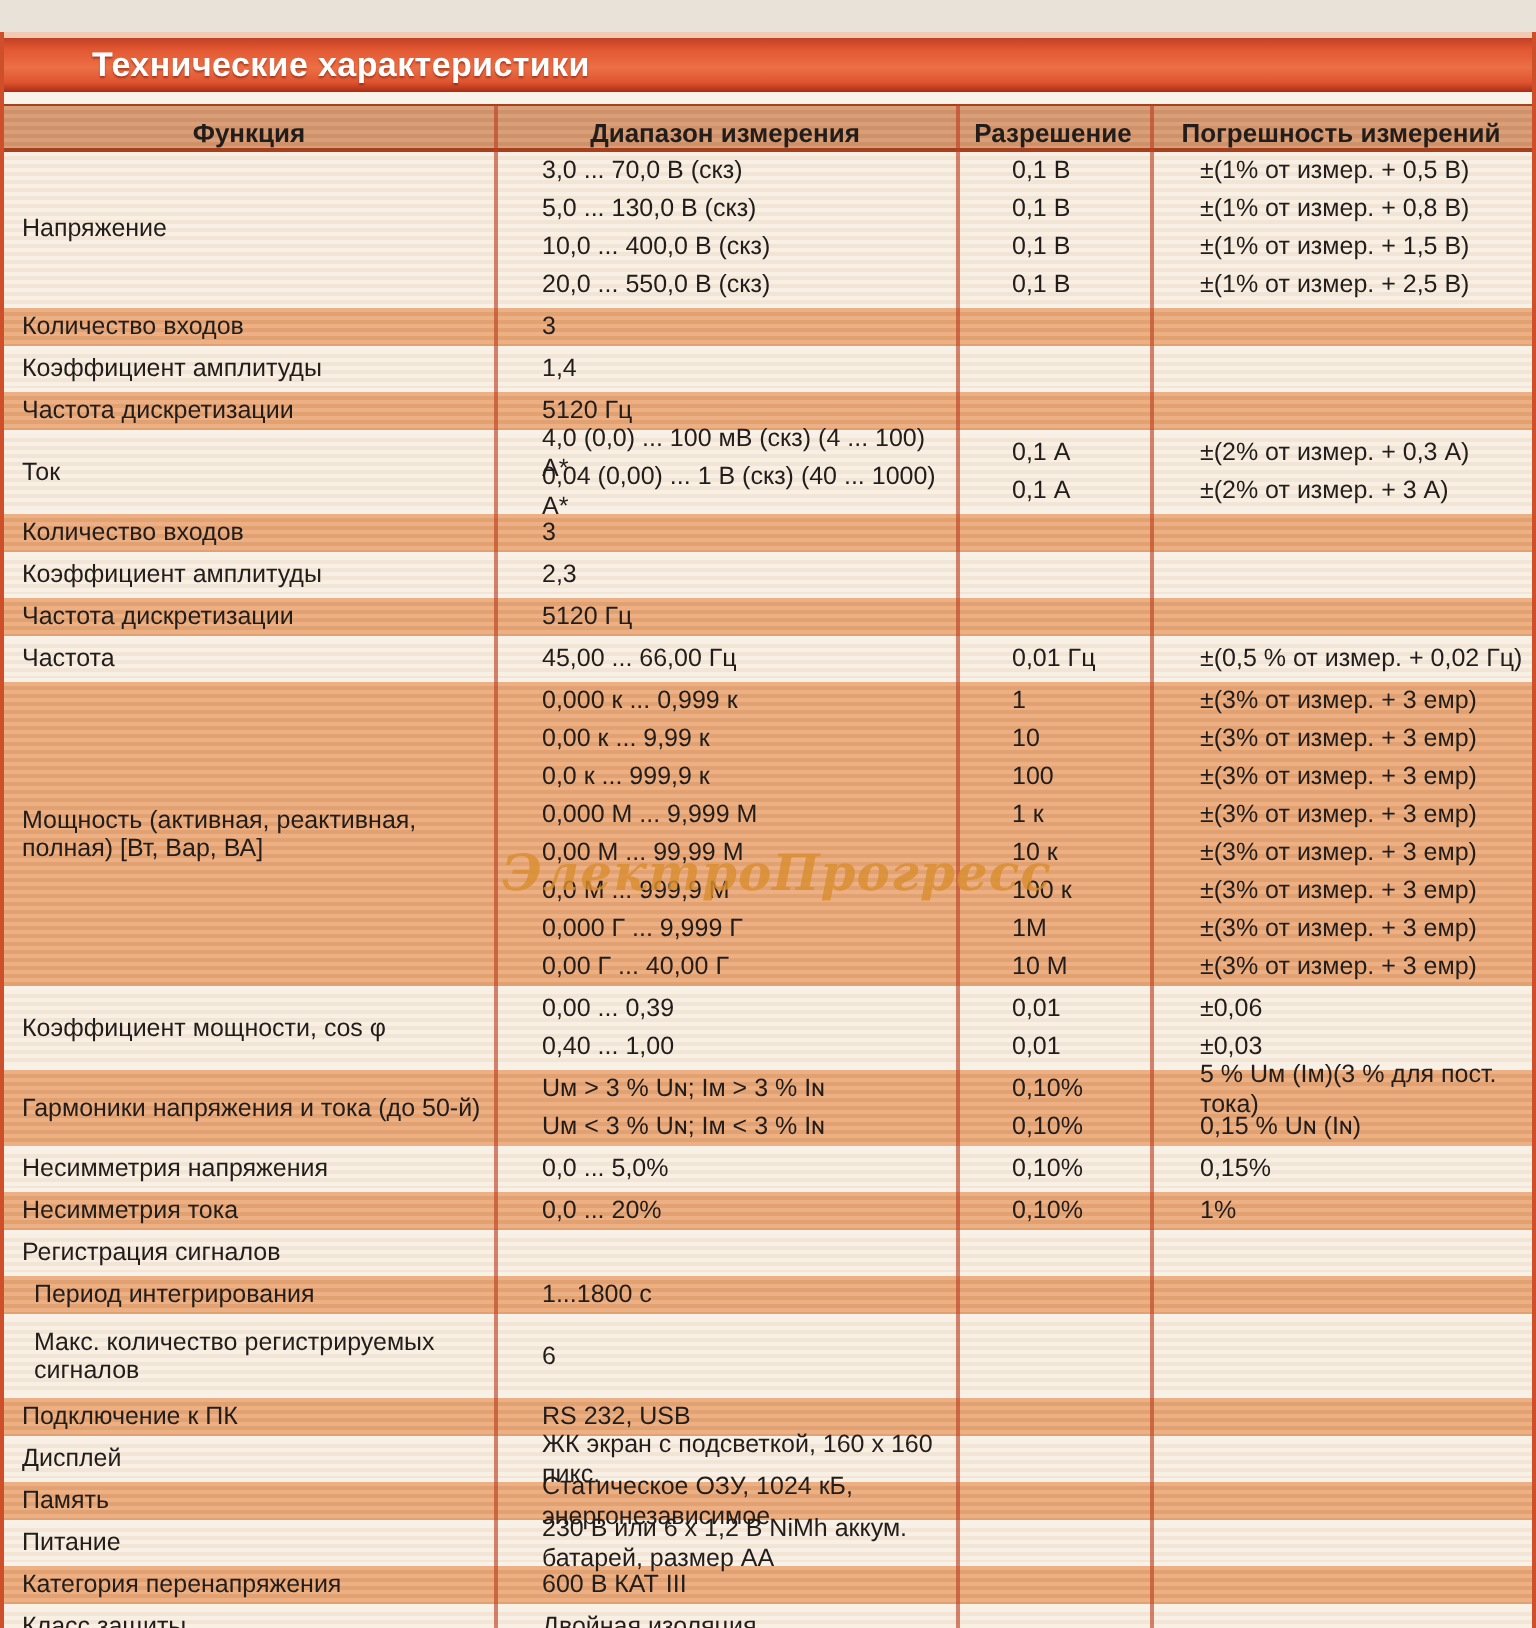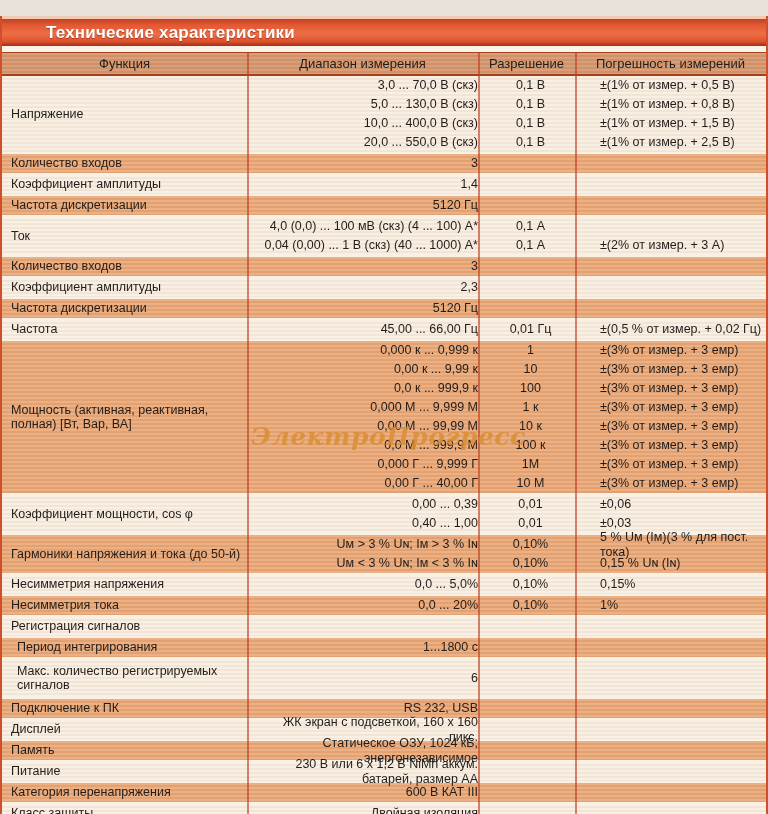--- a/index.html
+++ b/index.html
@@ -13,42 +13,42 @@
   .titlebar{
     height:27px;display:flex;align-items:center;padding-left:44px;
     background:linear-gradient(180deg,#c24024 0%,#e25832 22%,#ec6f45 55%,#e05430 82%,#a82d15 100%);
   }
   .titlebar .t{color:#fff;font-weight:bold;font-size:17px;letter-spacing:.2px;text-shadow:0 1px 1px rgba(90,10,0,.45);}
   .gap{height:6px;background:#faf3ea;}
   .table-area{position:relative;}
   .vline{position:absolute;top:0;bottom:0;width:2px;background:rgba(188,62,32,.62);z-index:5;}
   .vl1{left:245px}.vl2{left:476px}.vl3{left:573px}
   .thead{
-    display:flex;height:21px;align-items:center;
+    display:flex;height:21px;align-items:flex-end;
     background:repeating-linear-gradient(180deg,#d89f78 0 2px,#cf9169 2px 4px);
     border-top:1px solid #a8401d;border-bottom:2px solid #a8401d;
-    font-weight:normal;font-size:13px;
+    font-weight:bold;font-size:13px;
   }
   .th{text-align:center;}
   .th1{width:245px}.th2{width:231px}.th3{width:97px}.th4{flex:1}
   .tbody{font-size:12.5px;}
   .group{display:flex;align-items:stretch;}
   .group + .group{border-top:2px solid #f8f1e7;}
   .group.light{background:repeating-linear-gradient(180deg,#f9f0e5 0 2px,#f3e5d6 2px 4px);}
   .group.salmon{background:repeating-linear-gradient(180deg,#edb085 0 2px,#e2a171 2px 4px);}
   .fn{
     width:245px;box-sizing:border-box;padding:1px 6px 1px 9px;
     display:flex;align-items:center;line-height:1.2;
   }
   .fn.indent{padding-left:15px;}
   .lines{flex:1;display:flex;flex-direction:column;}
   .line{flex:1 0 19px;min-height:19px;display:flex;align-items:center;}
   .cell{box-sizing:border-box;line-height:1.15;}
-  .c-range{width:231px;padding-left:12px;text-align:right;}
-  .c-res{width:97px;padding-left:8px;text-align:center;}
+  .c-range{width:231px;padding-left:24px;}
+  .c-res{width:97px;padding-left:28px;}
   .c-acc{flex:1;padding-left:25px;padding-right:4px;}
   .watermark{
     position:absolute;left:249px;top:406px;z-index:9;pointer-events:none;
     font-family:"DejaVu Serif", serif;font-style:italic;font-weight:bold;
     font-size:25px;color:rgba(217,142,48,.82);letter-spacing:.5px;white-space:nowrap;
   }
 </style>
 </head>
 <body>
 
@@ -121,20 +121,21 @@
               <div class="cell c-acc"></div>
             </div>
           </div>
         </div>
         <div class="group light">
           <div class="fn cell">Ток</div>
           <div class="lines">
             <div class="line">
               <div class="cell c-range">4,0 (0,0) ... 100 мВ (скз) (4 ... 100) А*</div>
               <div class="cell c-res">0,1 А</div>
+              <div class="cell c-acc">±(2% от измер. + 0,3 А)</div>
             </div>
             <div class="line">
               <div class="cell c-range">0,04 (0,00) ... 1 В (скз) (40 ... 1000) А*</div>
               <div class="cell c-res">0,1 А</div>
               <div class="cell c-acc">±(2% от измер. + 3 А)</div>
             </div>
           </div>
         </div>
         <div class="group salmon">
           <div class="fn cell">Количество входов</div>

